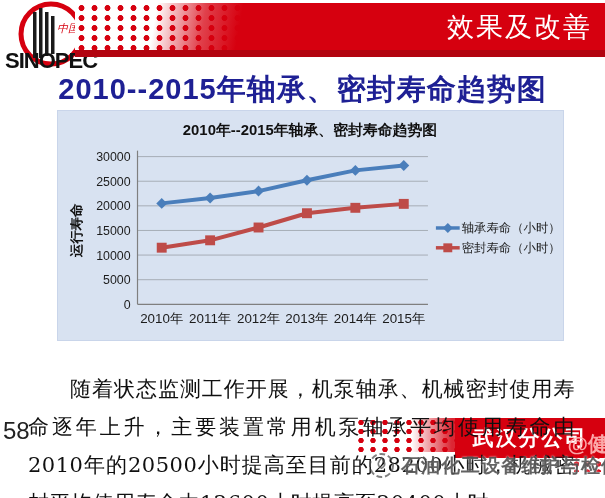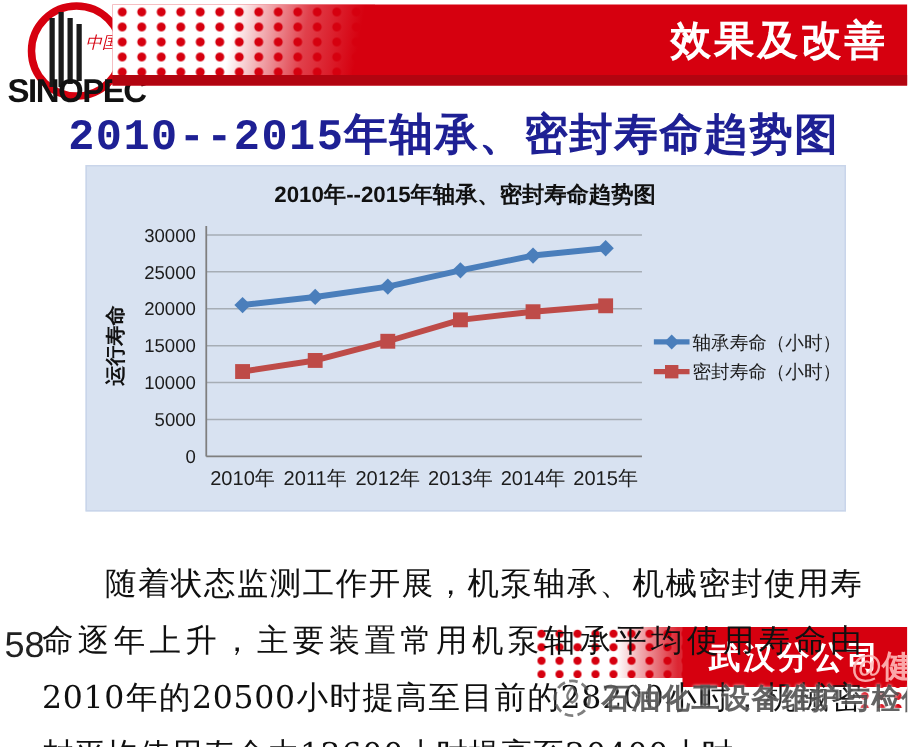--- a/index.html
+++ b/index.html
@@ -16,26 +16,26 @@
   .banner-halftone{
     position:absolute;left:0;top:0;width:175px;height:100%;
     background-color:#ffffff;
     background-image:
       linear-gradient(100deg, rgba(214,0,15,0) 0%, rgba(214,0,15,0) 45%, rgba(214,0,15,.75) 72%, #d6000f 92%),
       radial-gradient(circle at 50% 50%, #d6000f 32%, rgba(214,0,15,0) 40%);
     background-size:100% 100%, 13px 10px;
   }
   .banner-title{
     position:absolute;right:13px;top:50%;transform:translateY(-50%);
-    color:#ffffff;font-size:27px;font-weight:bold;letter-spacing:2px;white-space:nowrap;
+    color:#ffffff;font-size:27px;font-weight:normal;letter-spacing:2px;white-space:nowrap;
   }
   
   .slide-title{
     position:absolute;left:0;right:0;top:70px;text-align:center;
-    color:#1e2094;font-size:29px;font-weight:bold;letter-spacing:1px;white-space:nowrap;font-family:Liberation Mono, monospace;
+    color:#1e2094;font-size:29px;font-weight:bold;letter-spacing:1px;white-space:nowrap;
   }
   
   .chart-box{
     position:absolute;left:57px;top:110px;width:507px;height:231px;
     background:#d8e2f1;border:1px solid #c9d5ea;box-sizing:border-box;
   }
   .chart-box svg{display:block;width:100%;height:100%;}
   
   .body-text{
     position:absolute;left:28px;top:349px;width:547px;z-index:2;

